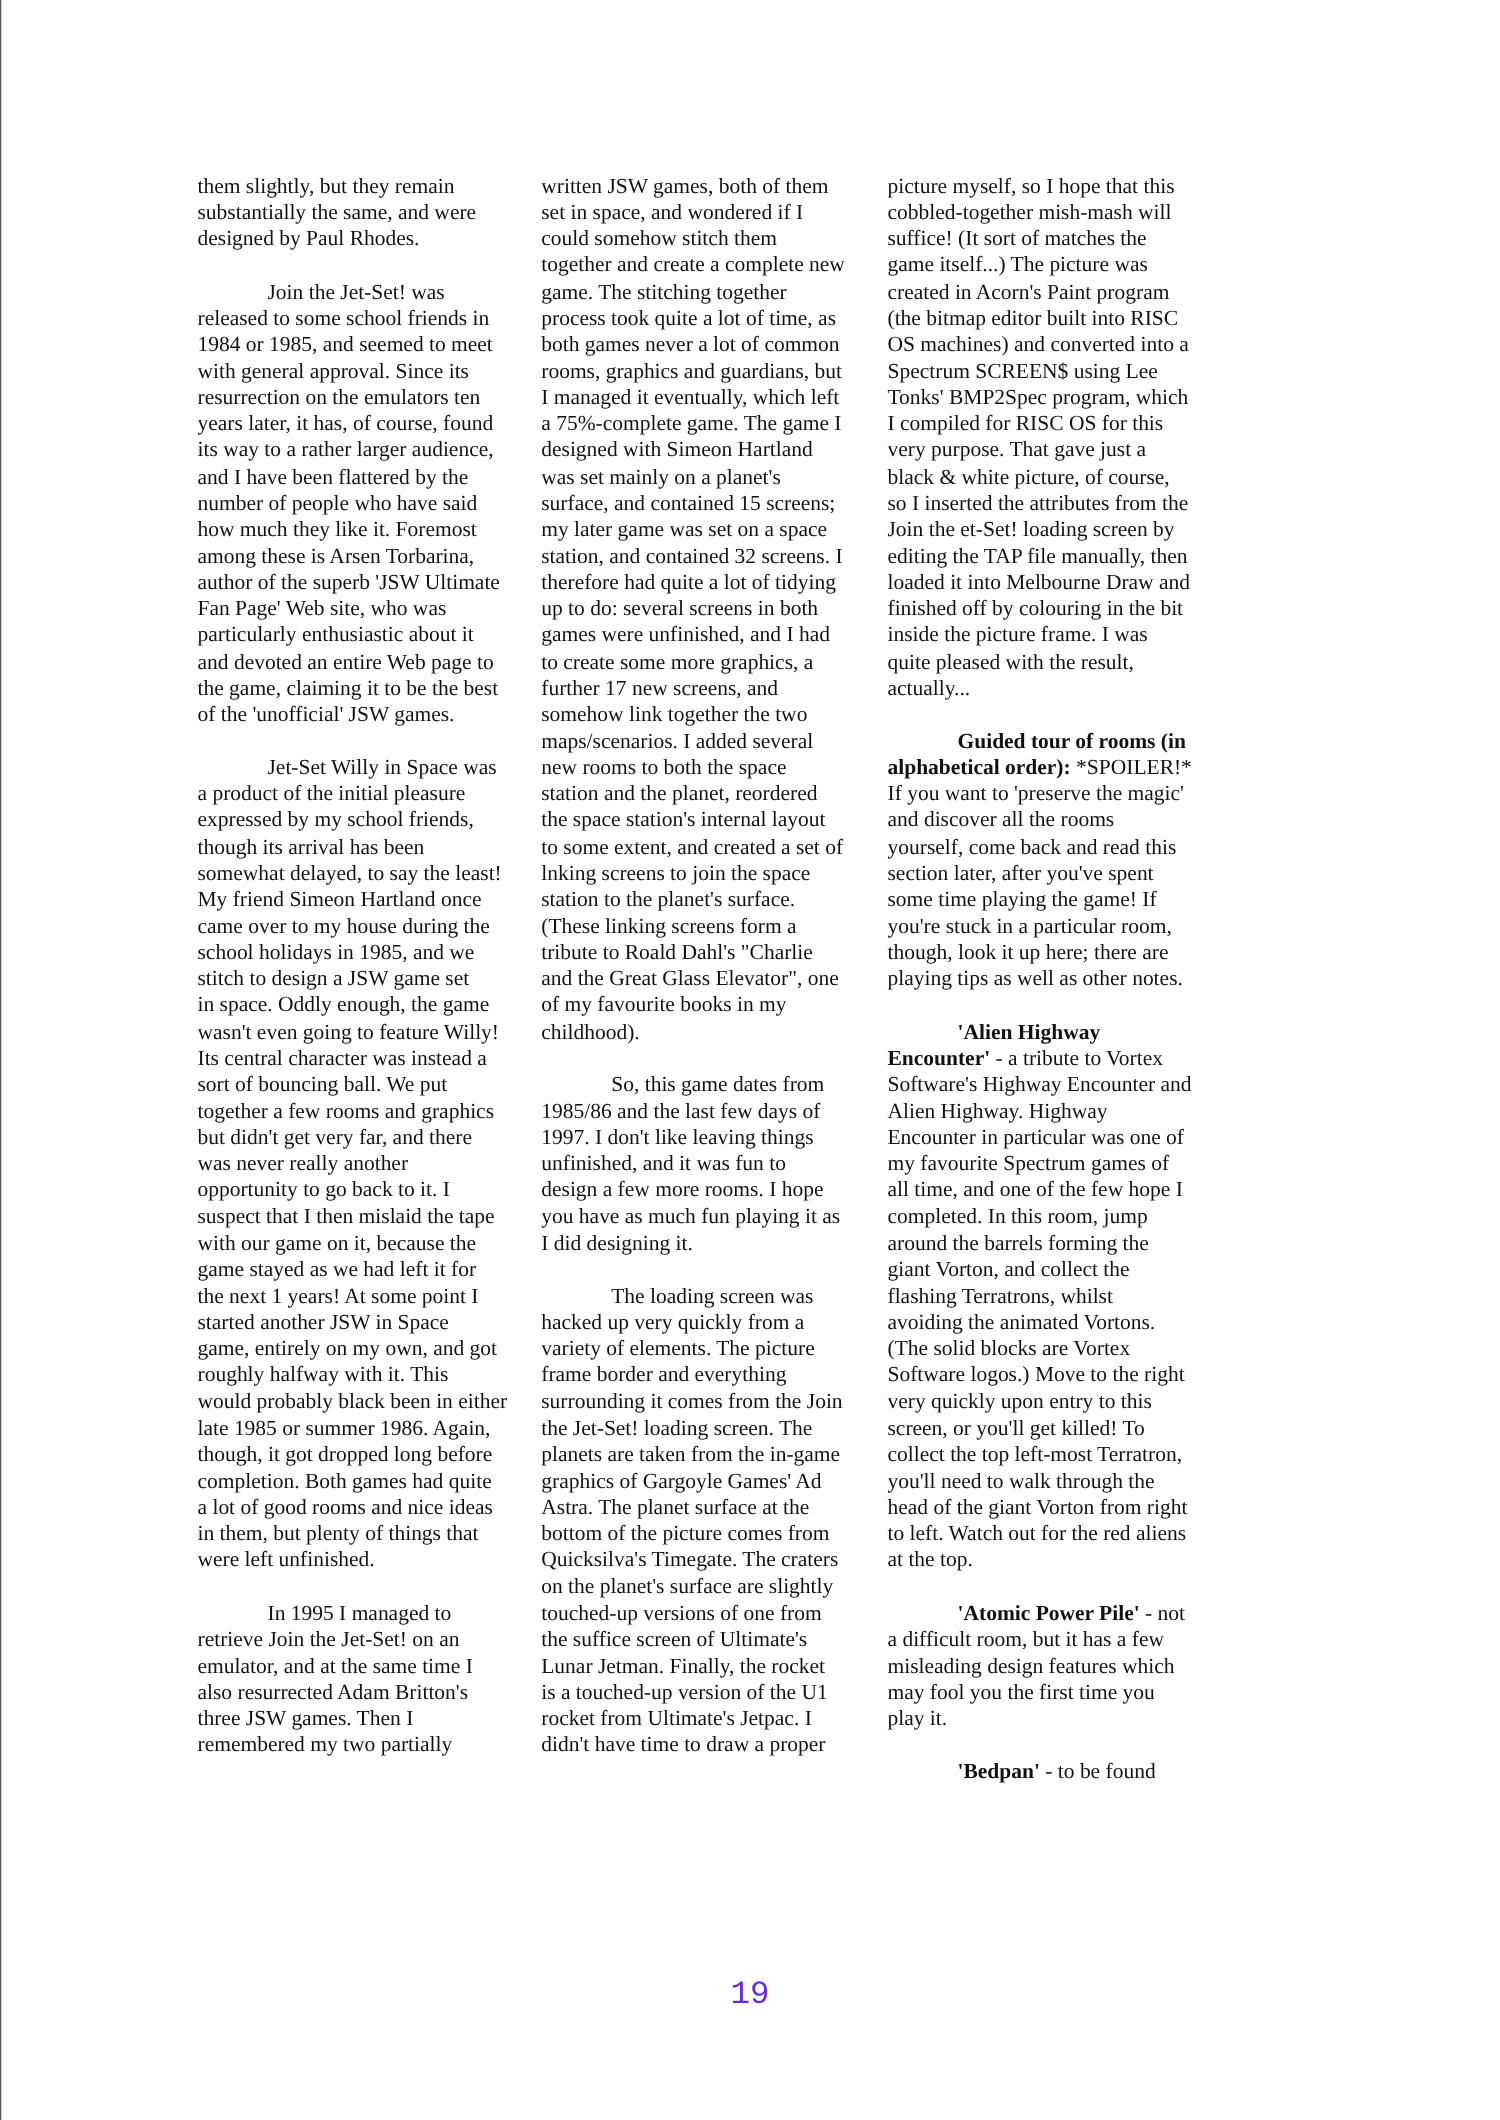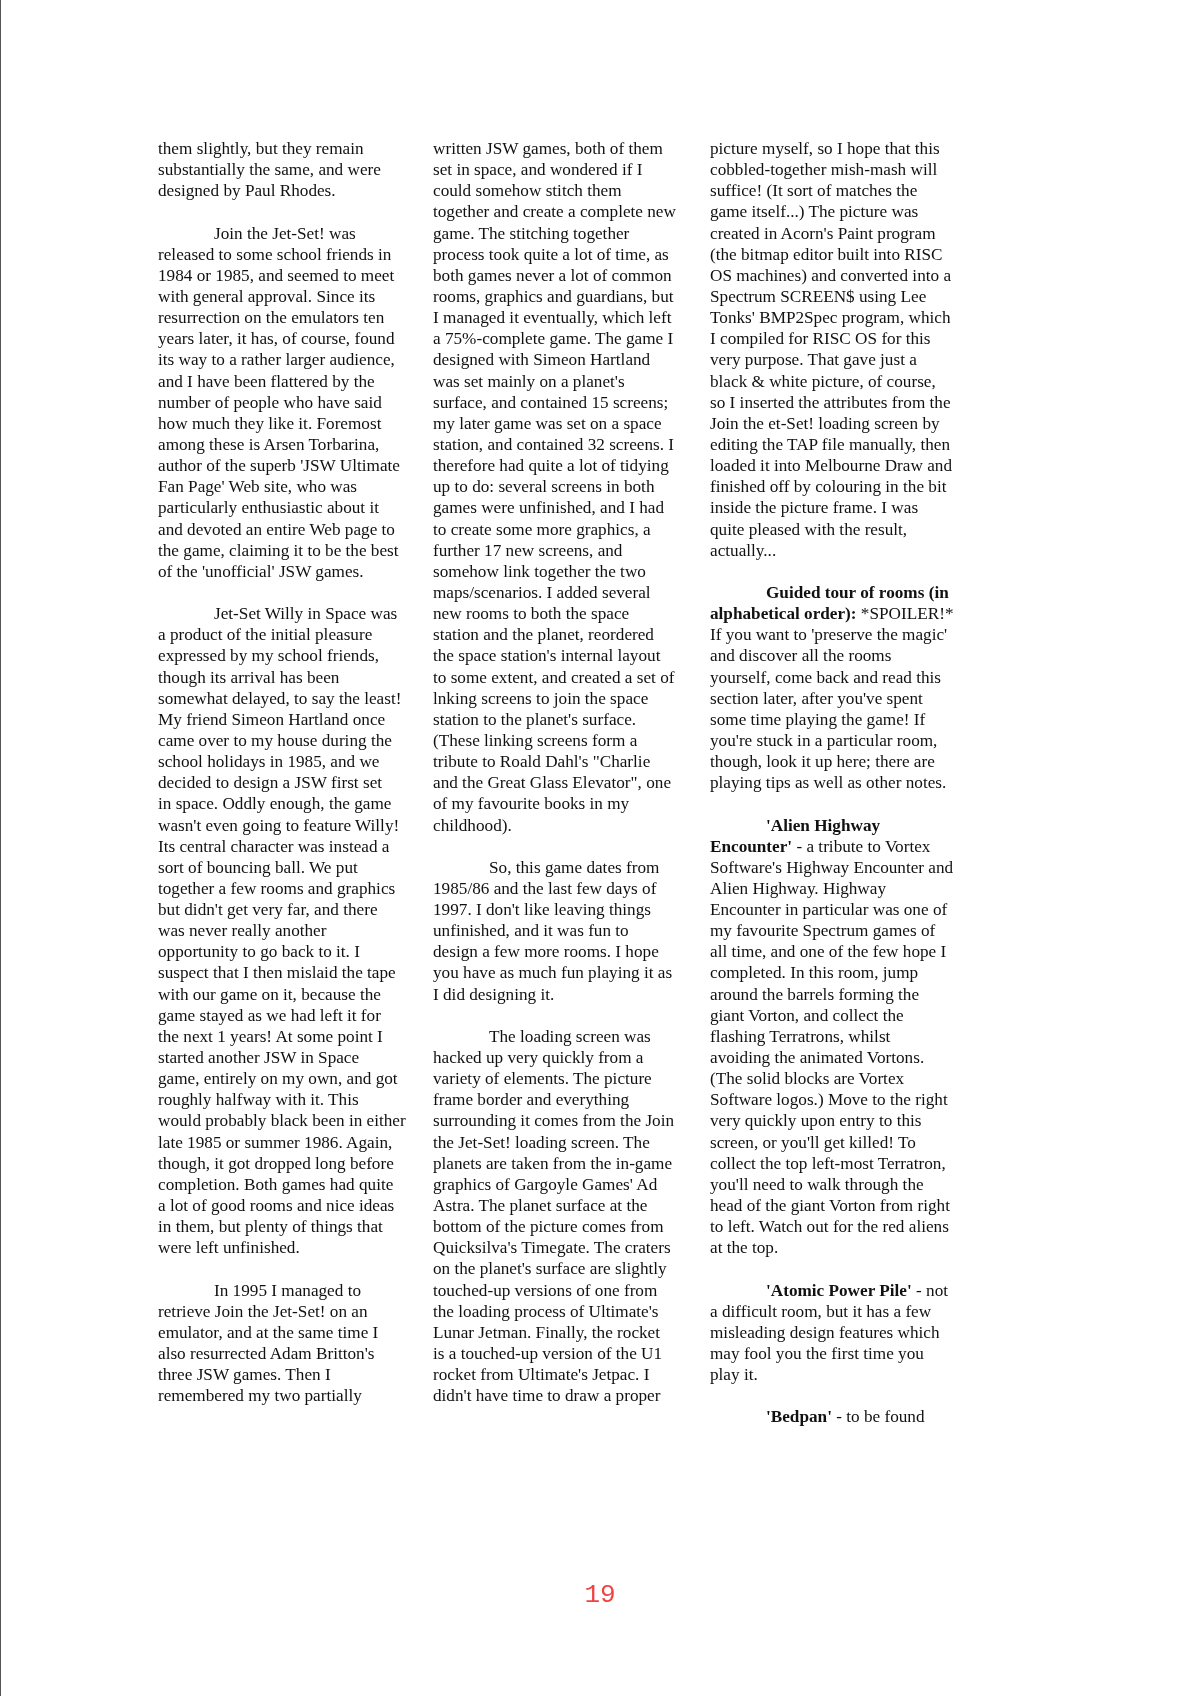--- a/index.html
+++ b/index.html
@@ -14,21 +14,21 @@
   .col1 { left: 158px; }
   .col2 { left: 433px; }
   .col3 { left: 710px; }
   .line { display: block; white-space: nowrap; height: 21.15px; }
   .blank { display: block; height: 21.15px; }
   .indent { padding-left: 56px; }
   .b { font-weight: bold; }
   .pagenum {
     position: absolute; left: 0; width: 1200px; top: 1580px; text-align: center;
     font-family: "Liberation Mono", "DejaVu Sans Mono", monospace;
-    font-size: 26px; color: #ef4444;
+    font-size: 26px; color: #6d28d9;
   }
 </style>
 </head>
 <body>
 
 <div class="edge"></div>
 
 <div class="page">
 
   <div class="col col1">
@@ -55,21 +55,21 @@
     <div class="line">of the 'unofficial' JSW games.</div>
     <div class="blank"></div>
     <div class="line indent">Jet-Set Willy in Space was</div>
     <div class="line">a product of the initial pleasure</div>
     <div class="line">expressed by my school friends,</div>
     <div class="line">though its arrival has been</div>
     <div class="line">somewhat delayed, to say the least!</div>
     <div class="line">My friend Simeon Hartland once</div>
     <div class="line">came over to my house during the</div>
     <div class="line">school holidays in 1985, and we</div>
-    <div class="line">decided to design a JSW first set</div>
+    <div class="line">stitch to design a JSW game set</div>
     <div class="line">in space. Oddly enough, the game</div>
     <div class="line">wasn't even going to feature Willy!</div>
     <div class="line">Its central character was instead a</div>
     <div class="line">sort of bouncing ball. We put</div>
     <div class="line">together a few rooms and graphics</div>
     <div class="line">but didn't get very far, and there</div>
     <div class="line">was never really another</div>
     <div class="line">opportunity to go back to it. I</div>
     <div class="line">suspect that I then mislaid the tape</div>
     <div class="line">with our game on it, because the</div>
@@ -143,21 +143,21 @@
     <div class="line">frame border and everything</div>
     <div class="line">surrounding it comes from the Join</div>
     <div class="line">the Jet-Set! loading screen. The</div>
     <div class="line">planets are taken from the in-game</div>
     <div class="line">graphics of Gargoyle Games' Ad</div>
     <div class="line">Astra. The planet surface at the</div>
     <div class="line">bottom of the picture comes from</div>
     <div class="line">Quicksilva's Timegate. The craters</div>
     <div class="line">on the planet's surface are slightly</div>
     <div class="line">touched-up versions of one from</div>
-    <div class="line">the loading process of Ultimate's</div>
+    <div class="line">the suffice screen of Ultimate's</div>
     <div class="line">Lunar Jetman. Finally, the rocket</div>
     <div class="line">is a touched-up version of the U1</div>
     <div class="line">rocket from Ultimate's Jetpac. I</div>
     <div class="line">didn't have time to draw a proper</div>
   </div>
 
   <div class="col col3">
     <div class="line">picture myself, so I hope that this</div>
     <div class="line">cobbled-together mish-mash will</div>
     <div class="line">suffice! (It sort of matches the</div>

